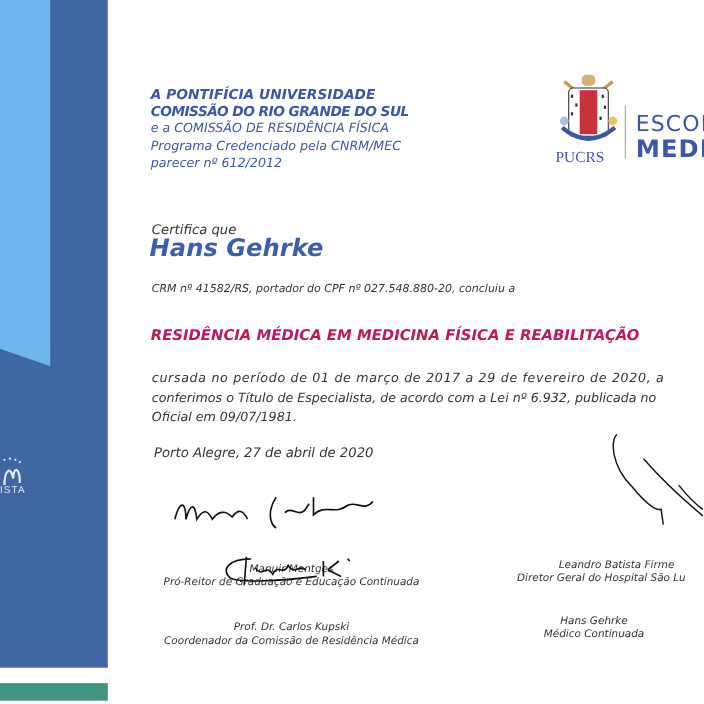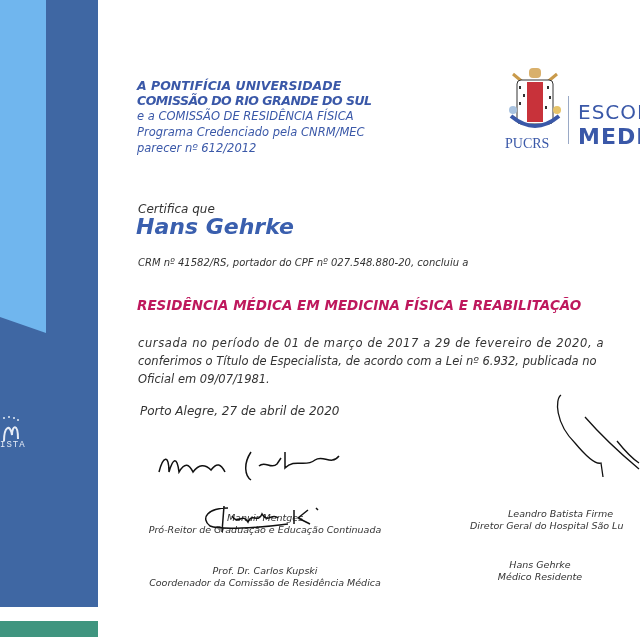--- a/index.html
+++ b/index.html
@@ -2,21 +2,21 @@
 <html><head>
 <meta charset="utf-8">
 <style>
   html,body{margin:0;padding:0;}
   body{width:640px;height:640px;position:relative;overflow:hidden;background:#ffffff;font-family:"DejaVu Sans","Liberation Sans",sans-serif;color:#2a2a2a;}
   .abs{position:absolute;}
   .panel-dark{left:0;top:0;width:98px;height:607px;background:#3f67a3;}
   .panel-light{left:0;top:0;width:46px;height:333px;background:#70b6ee;clip-path:polygon(0 0,100% 0,100% 100%,0 95.2%);}
   .green-strip{left:0;top:621px;width:98px;height:16px;background:#3f957f;}
   .left-logo{left:0;top:415px;width:30px;height:40px;color:#e8eef8;}
-  .left-logo-text{left:0;top:440px;font-family:Liberation Mono, monospace;font-size:9px;color:#e6ecf6;letter-spacing:1px;}
+  .left-logo-text{left:0;top:440px;font-family:Liberation Sans, sans-serif;font-size:9px;color:#e6ecf6;letter-spacing:1px;}
   .header{left:137px;top:78px;color:#3a58a8;font-style:italic;}
   .header .l1{font-weight:bold;font-size:12.5px;line-height:15px;}
   .header .l2{font-weight:bold;font-size:12.5px;line-height:15px;letter-spacing:-0.5px;}
   .header .l3,.header .l4,.header .l5{font-size:11.5px;line-height:16px;}
   .logo{left:505px;top:66px;width:60px;height:90px;}
   .logo-pucrs{left:505px;top:136px;font-family:"Liberation Serif",serif;font-size:14px;color:#3a58a8;}
   .logo-div{left:568px;top:96px;width:1px;height:48px;background:#9aa9c6;}
   .logo-esc{left:578px;top:100px;font-size:20px;color:#3a58a8;letter-spacing:1px;}
   .logo-med{left:578px;top:124px;font-size:22px;font-weight:bold;color:#3a58a8;letter-spacing:1px;}
   .certifica{left:138px;top:202px;font-size:12px;font-style:italic;color:#333;}
@@ -115,14 +115,14 @@
       <path d="M6 2 C0 6 0 30 20 50 C30 62 40 72 46 70 L48 84 M30 24 C44 40 60 56 84 76 M62 48 C70 58 78 66 84 70" stroke="#111" stroke-width="1.3" fill="none"></path>
     </svg>
 </div>
 <div class="abs sig-text" style="left:470px;top:472px;width:200px;text-align:left;">
   <div style="padding-left:38px">Leandro Batista Firme</div>
   <div style="white-space:nowrap">Diretor Geral do Hospital São Lu</div>
 </div>
 
 <div class="abs sig-text" style="left:490px;top:523px;width:100px;">
   <div>Hans Gehrke</div>
-  <div>Médico Residente</div>
+  <div>Médico Continuada</div>
 </div>
 
 </body></html>

